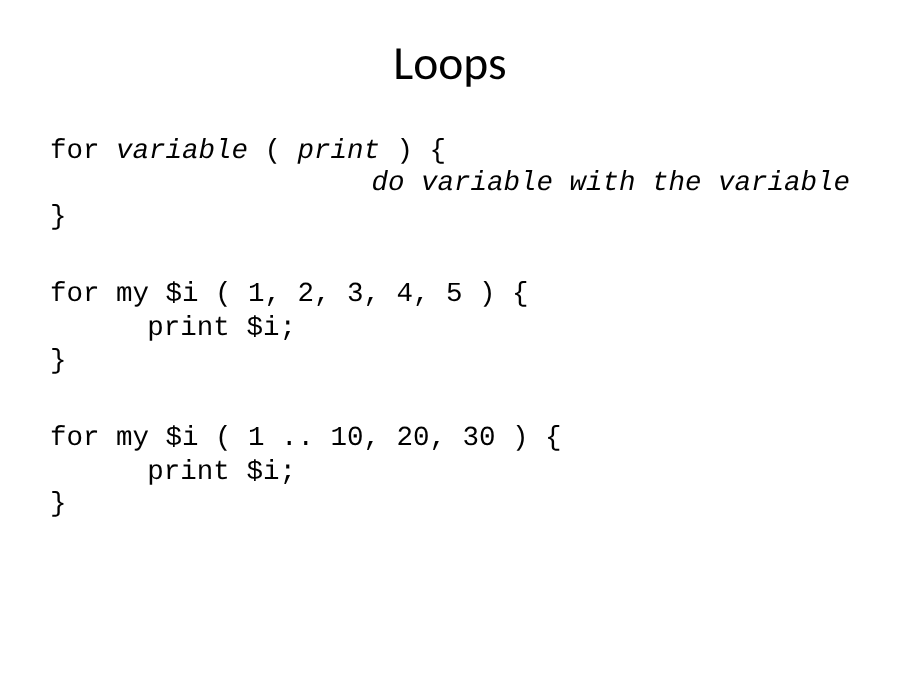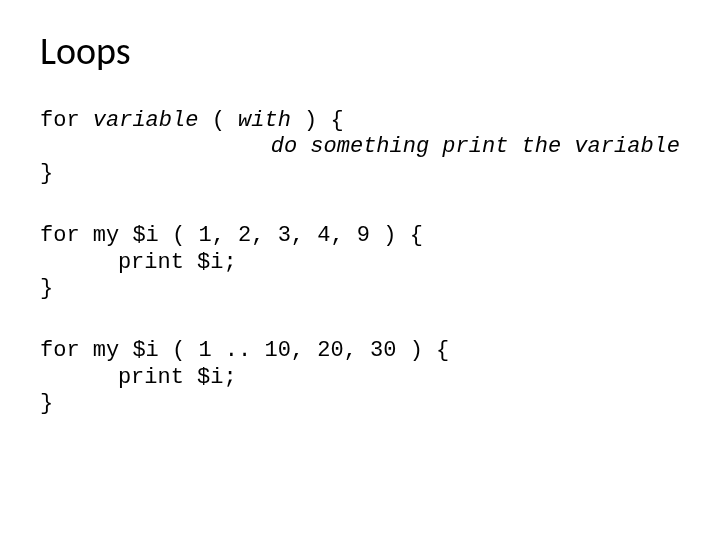--- a/index.html
+++ b/index.html
@@ -16,21 +16,21 @@
       overflow: hidden;
     }
     .slide {
       width: 100%;
       height: 100%;
       padding: 20px 40px 20px 40px;
     }
     .title {
       font-family: Calibri, Arial, sans-serif;
       font-size: 38px;
-      text-align: left;
+      text-align: center;
       color: #000000;
       margin-top: 8px;
       margin-bottom: 34px;
       font-weight: normal;
     }
     .code-block {
       font-size: 22px;
       line-height: 1.2;
       color: #000000;
       white-space: pre;
@@ -46,18 +46,18 @@
     .indent {
       padding-left: 5.9ch;
     }
   </style>
 </head>
 <body>
 
 <div class="slide">
   <h1 class="title">Loops</h1>
 
-  <div class="code-block"><span class="line"><span>for </span><span class="italic">variable</span><span> ( </span><span class="italic">with</span><span> ) {</span></span><span class="line indent italic">do something print the variable</span><span class="line">}</span></div>
+  <div class="code-block"><span class="line"><span>for </span><span class="italic">variable</span><span> ( </span><span class="italic">print</span><span> ) {</span></span><span class="line indent italic">do variable with the variable</span><span class="line">}</span></div>
 
-  <div class="code-block"><span class="line">for my $i ( 1, 2, 3, 4, 9 ) {</span><span class="line indent">print $i;</span><span class="line">}</span></div>
+  <div class="code-block"><span class="line">for my $i ( 1, 2, 3, 4, 5 ) {</span><span class="line indent">print $i;</span><span class="line">}</span></div>
 
   <div class="code-block"><span class="line">for my $i ( 1 .. 10, 20, 30 ) {</span><span class="line indent">print $i;</span><span class="line">}</span></div>
 </div>
 
 </body></html>

